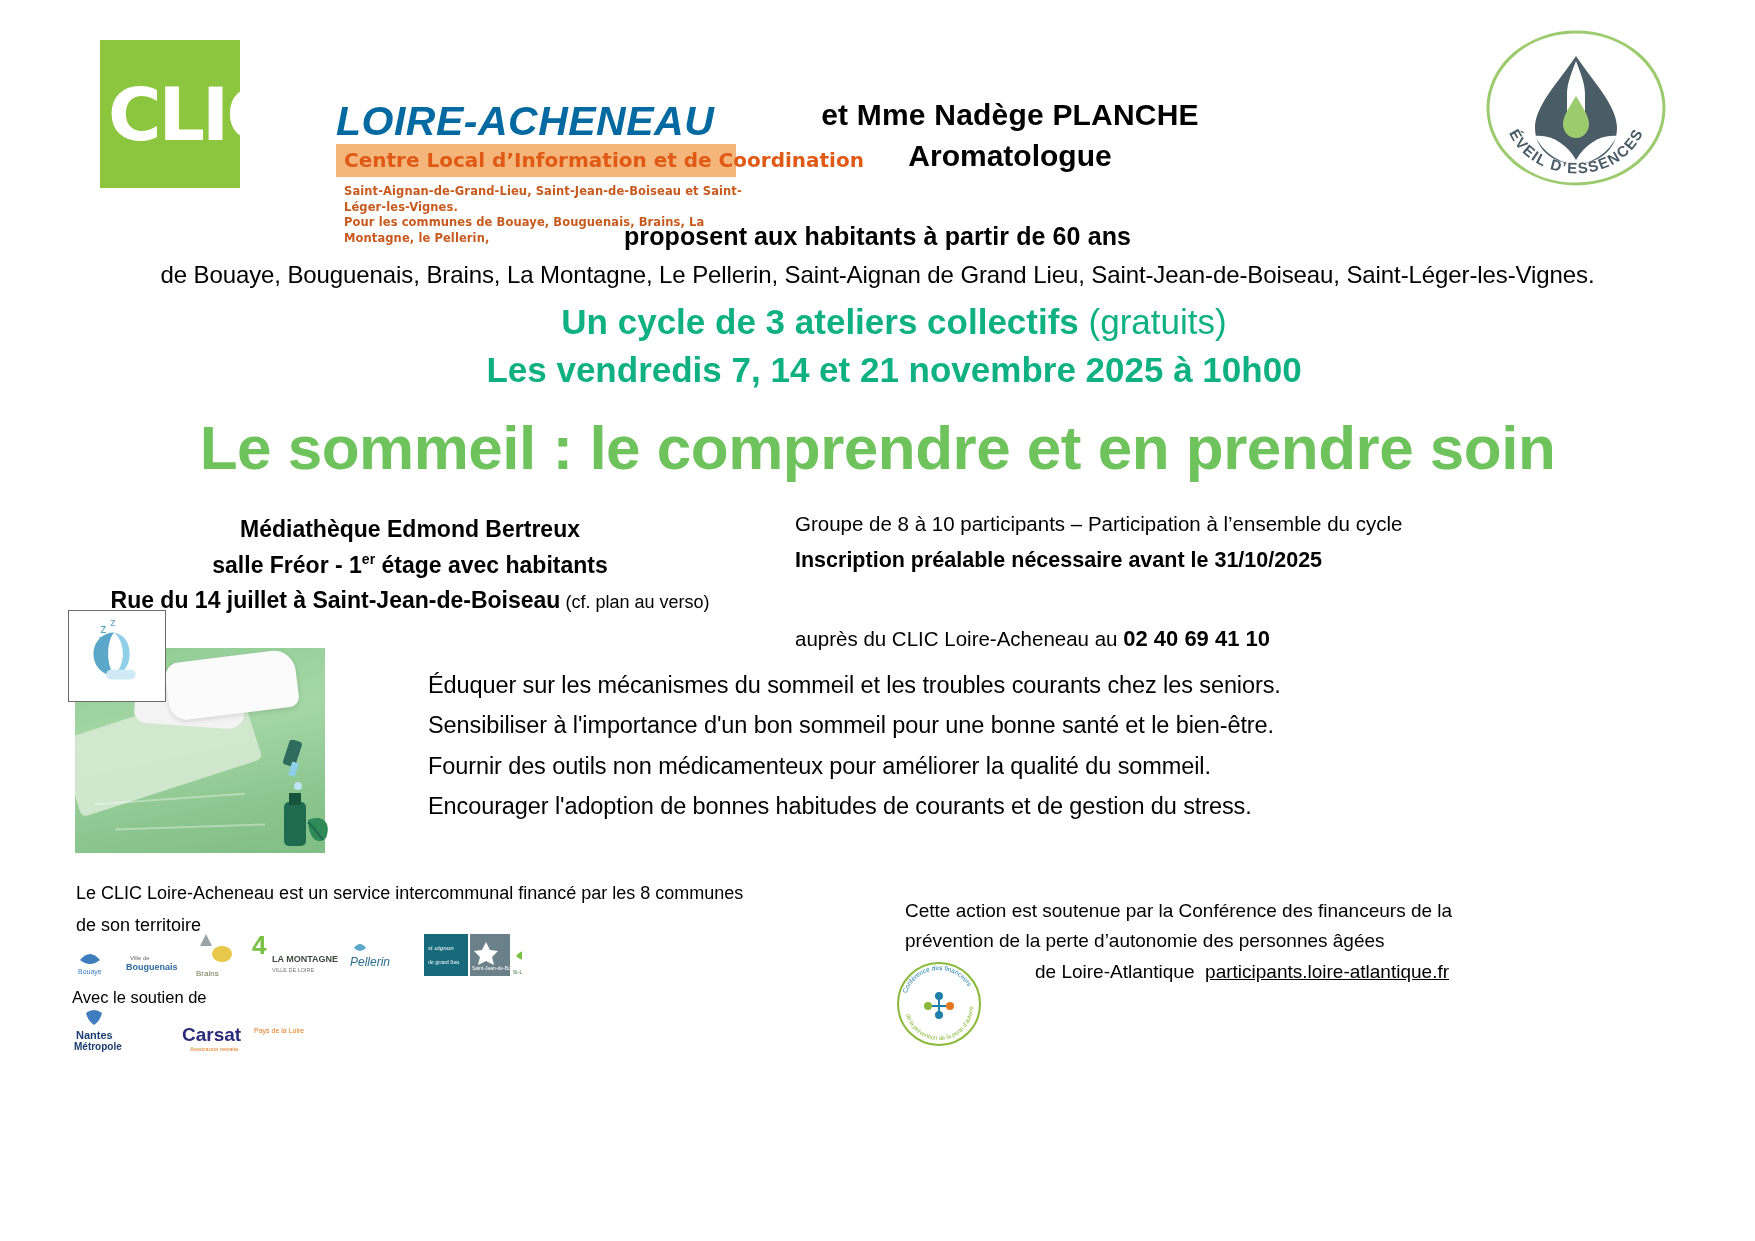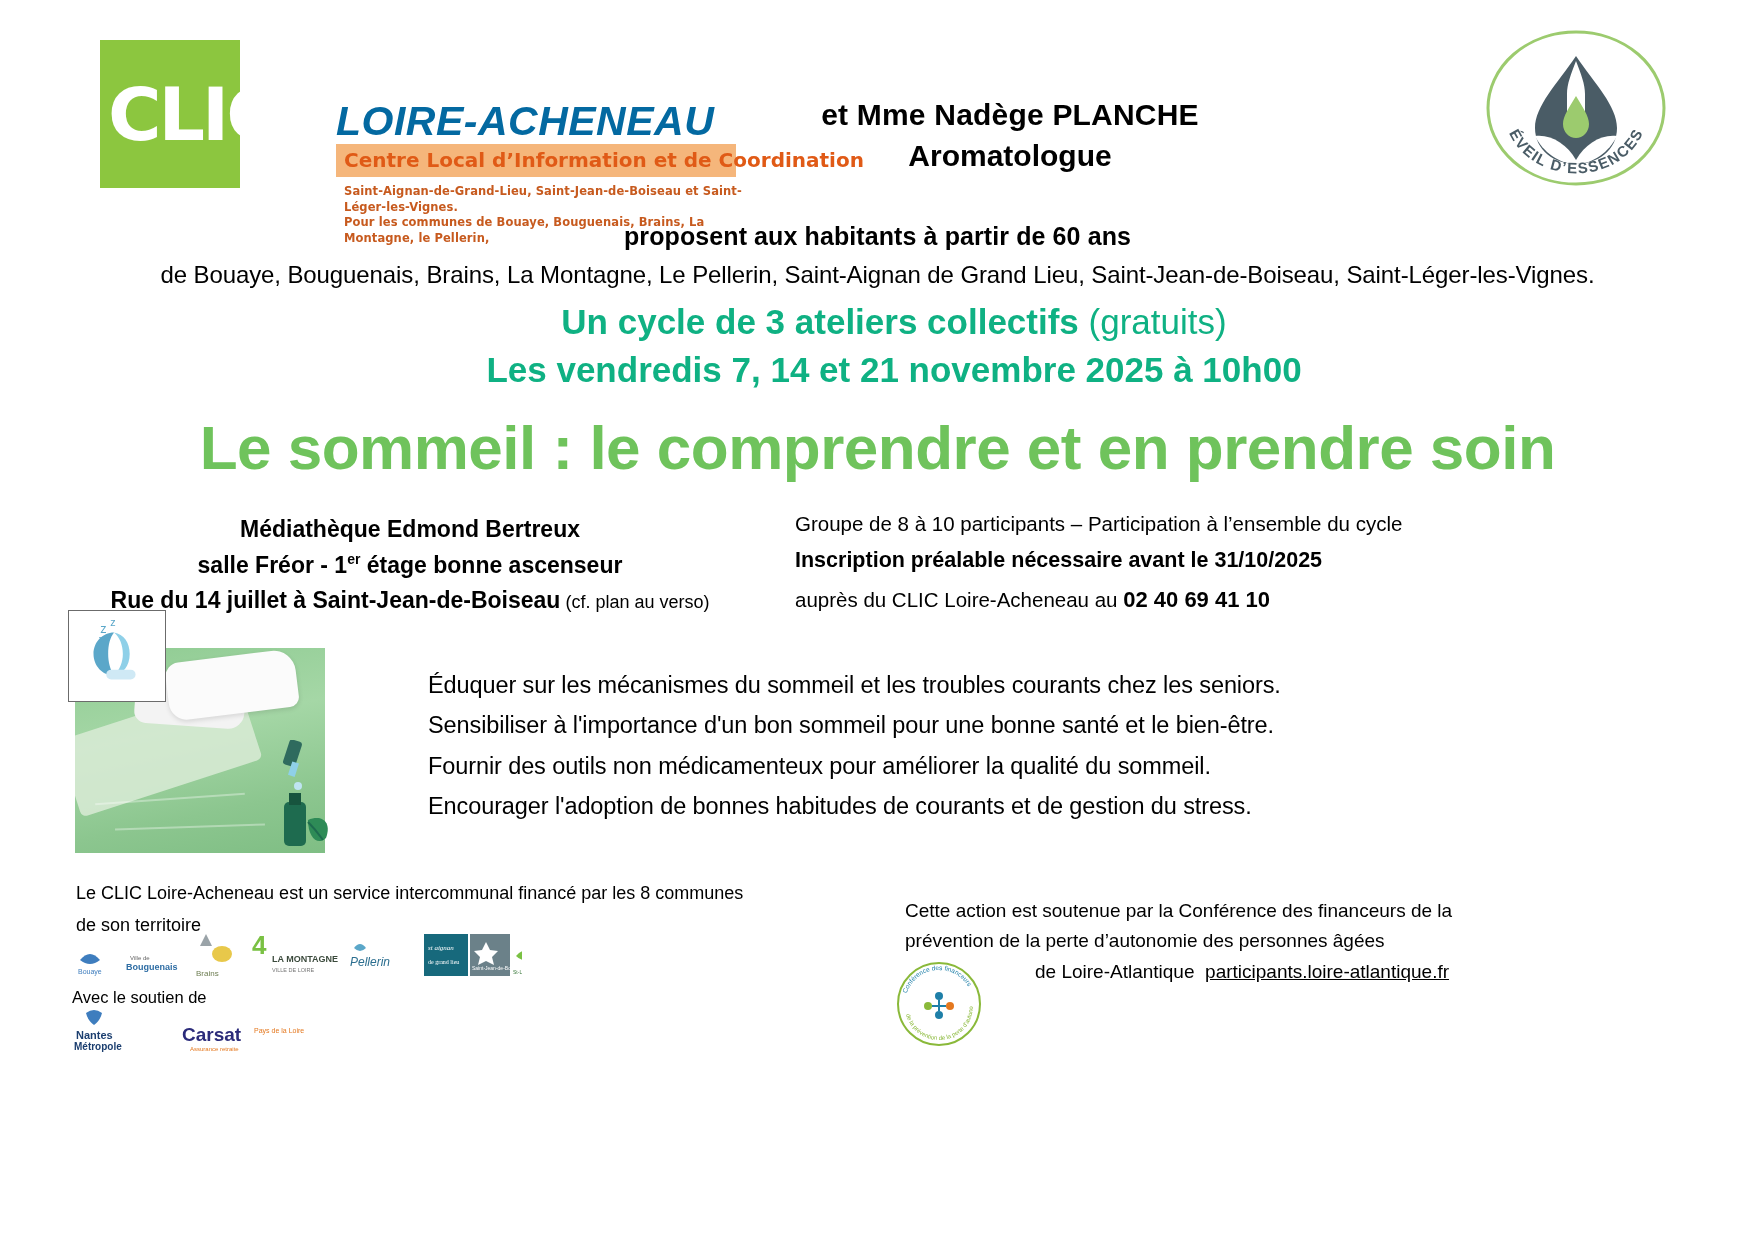--- a/index.html
+++ b/index.html
@@ -195,21 +195,21 @@
   }
 
   .registration {
     position: absolute;
     top: 508px;
     left: 795px;
     width: 660px;
   }
   .reg-line1 { font-size: 20.5px; line-height: 1.6; }
   .reg-line2 { font-size: 21.5px; font-weight: bold; line-height: 1.85; }
-  .reg-line3 { font-size: 20.5px; line-height: 1.7; }
+  .reg-line3 { font-size: 20.5px; line-height: 1.7; margin-top: 39px; }
   .reg-line3 .phone { font-weight: bold; font-size: 22px; }
 
   
   .bed-photo {
     position: absolute;
     left: 75px;
     top: 648px;
     width: 250px;
     height: 205px;
     background: linear-gradient(168deg,#8FCB92 0%, #A5D7A6 40%, #8CC68F 75%, #7FBE84 100%);
@@ -391,21 +391,21 @@
       <span class="bold">Un cycle de 3 ateliers collectifs</span><span> (gratuits)</span>
     </div>
     <div class="cycle-line2">Les vendredis 7, 14 et 21 novembre 2025 à 10h00</div>
   </div>
 
   <div class="big-title">Le sommeil : le comprendre et en prendre soin</div>
 
   <div class="venue">
     <div class="venue-line">Médiathèque Edmond Bertreux</div>
     <div class="venue-line">
-      <span>salle Fréor - 1</span><sup>er</sup><span> étage bonne ascenseur</span>
+      <span>salle Fréor - 1</span><sup>er</sup><span> étage avec habitants</span>
     </div>
     <div class="venue-line">
       <span>Rue du 14 juillet à Saint-Jean-de-Boiseau</span><span class="venue-note"> (cf. plan au verso)</span>
     </div>
   </div>
 
   <div class="registration">
     <div class="reg-line1">Groupe de 8 à 10 participants – Participation à l’ensemble du cycle</div>
     <div class="reg-line2">Inscription préalable nécessaire avant le 31/10/2025</div>
     <div class="reg-line3">

